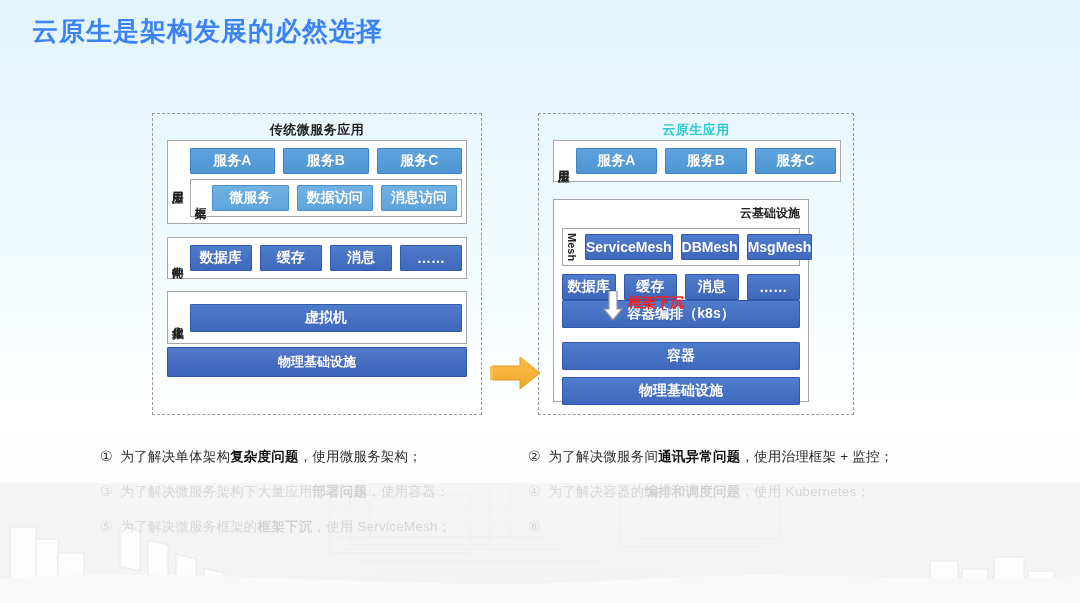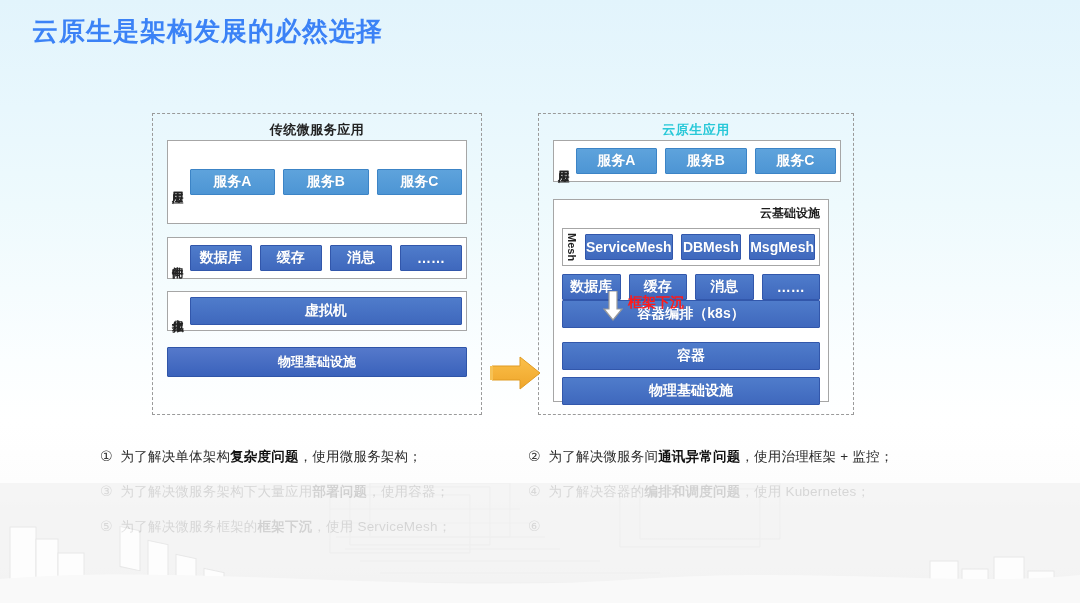--- a/index.html
+++ b/index.html
@@ -230,34 +230,42 @@
     <div class="panel-title trad">传统微服务应用</div>
 
     <div class="group" style="left:14px; top:26px; width:300px; height:84px;">
       <div class="vlabel">应用层</div>
       <div class="row stack">
         <div style="display:flex; gap:8px; width:100%;">
           <div class="bx bx-svc">服务A</div>
           <div class="bx bx-svc">服务B</div>
           <div class="bx bx-svc">服务C</div>
         </div>
+        <div class="group" style="position:relative; width:100%; height:38px; border:1.4px solid #a6a6a6;">
+          <div class="vlabel">框架</div>
+          <div class="row">
+            <div class="bx bx-fw">微服务</div>
+            <div class="bx bx-fw">数据访问</div>
+            <div class="bx bx-fw">消息访问</div>
+          </div>
+        </div>
       </div>
     </div>
 
     <div class="group" style="left:14px; top:123px; width:300px; height:42px;">
       <div class="vlabel">中间件</div>
       <div class="row">
         <div class="bx bx-mid">数据库</div>
         <div class="bx bx-mid">缓存</div>
         <div class="bx bx-mid">消息</div>
         <div class="bx bx-mid">……</div>
       </div>
     </div>
 
-    <div class="group" style="left:14px; top:177px; width:300px; height:40px;">
+    <div class="group" style="left:14px; top:177px; width:300px; height:53px;">
       <div class="vlabel">虚拟化</div>
       <div class="row">
         <div class="bx bx-wide">虚拟机</div>
       </div>
     </div>
 
     <div style="position:absolute; left:14px; top:233px; width:300px;">
       <div class="bx bx-infra">物理基础设施</div>
     </div>
   </div>
@@ -267,21 +275,21 @@
 
     <div class="group" style="left:14px; top:26px; width:288px; height:42px;">
       <div class="vlabel">应用层</div>
       <div class="row">
         <div class="bx bx-svc">服务A</div>
         <div class="bx bx-svc">服务B</div>
         <div class="bx bx-svc">服务C</div>
       </div>
     </div>
 
-    <div class="group" style="left:14px; top:85px; width:276px; height:203px; display:block; padding:6px 8px;">
+    <div class="group" style="left:14px; top:85px; width:256px; height:203px; display:block; padding:6px 8px;">
       <div class="cloud-infra-label">云基础设施</div>
 
       <div class="group" style="position:relative; margin-top:22px; width:100%; height:38px;">
         <div class="vlabel-rot">Mesh</div>
         <div class="row">
           <div class="bx bx-mesh">ServiceMesh</div>
           <div class="bx bx-mesh">DBMesh</div>
           <div class="bx bx-mesh">MsgMesh</div>
         </div>
       </div>

